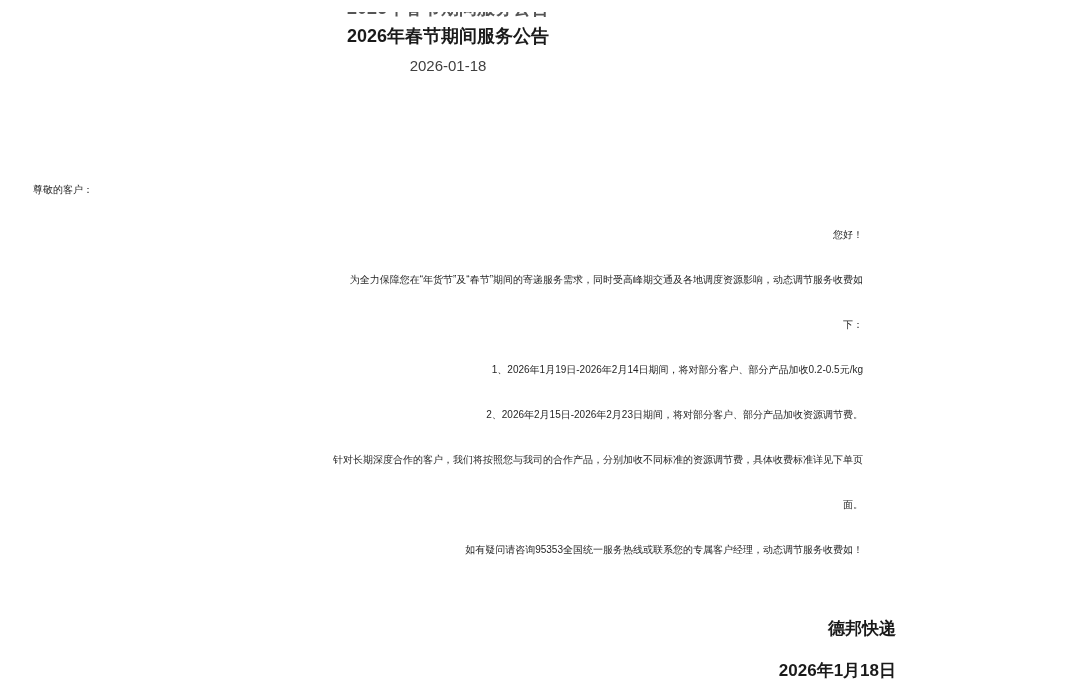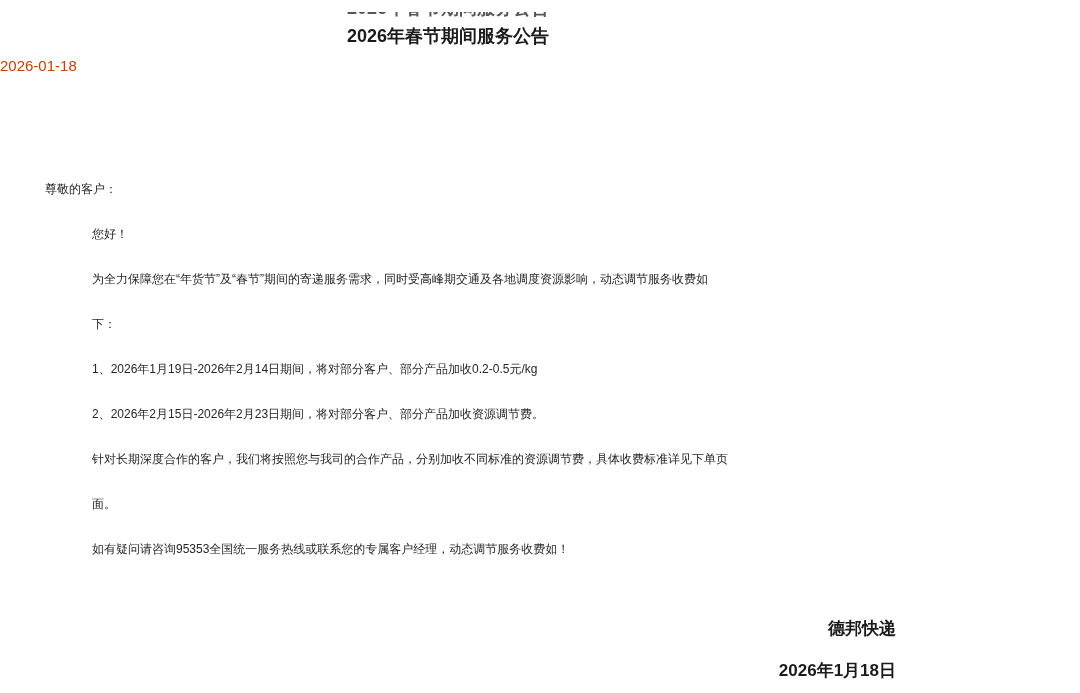--- a/index.html
+++ b/index.html
@@ -38,39 +38,40 @@
   .doc-title {
     padding-top: 24px;
     text-align: center;
     font-size: 18px;
     line-height: 24px;
     font-weight: 700;
     color: #1a1a1a;
   }
   .doc-date {
     margin-top: 9px;
-    text-align: left;
+    text-align: center;
     font-size: 15px;
     line-height: 18px;
     font-weight: 400;
-    color: #c2410c;
+    color: #404040;
   }
   .content {
     margin-top: 92px;
-    padding: 0 45px;
-    font-size: 12px;
+    padding: 0 33px;
+    font-size: 10px;
     color: #262626;
   }
   .body-line {
     height: 45px;
     line-height: 45px;
     white-space: nowrap;
   }
   .body-line.indent {
     padding-left: 47px;
+    text-align: right;
   }
   .signature {
     margin-top: 36px;
     text-align: right;
     font-size: 17px;
     font-weight: 700;
     color: #1a1a1a;
   }
   .sig-line {
     height: 42px;

